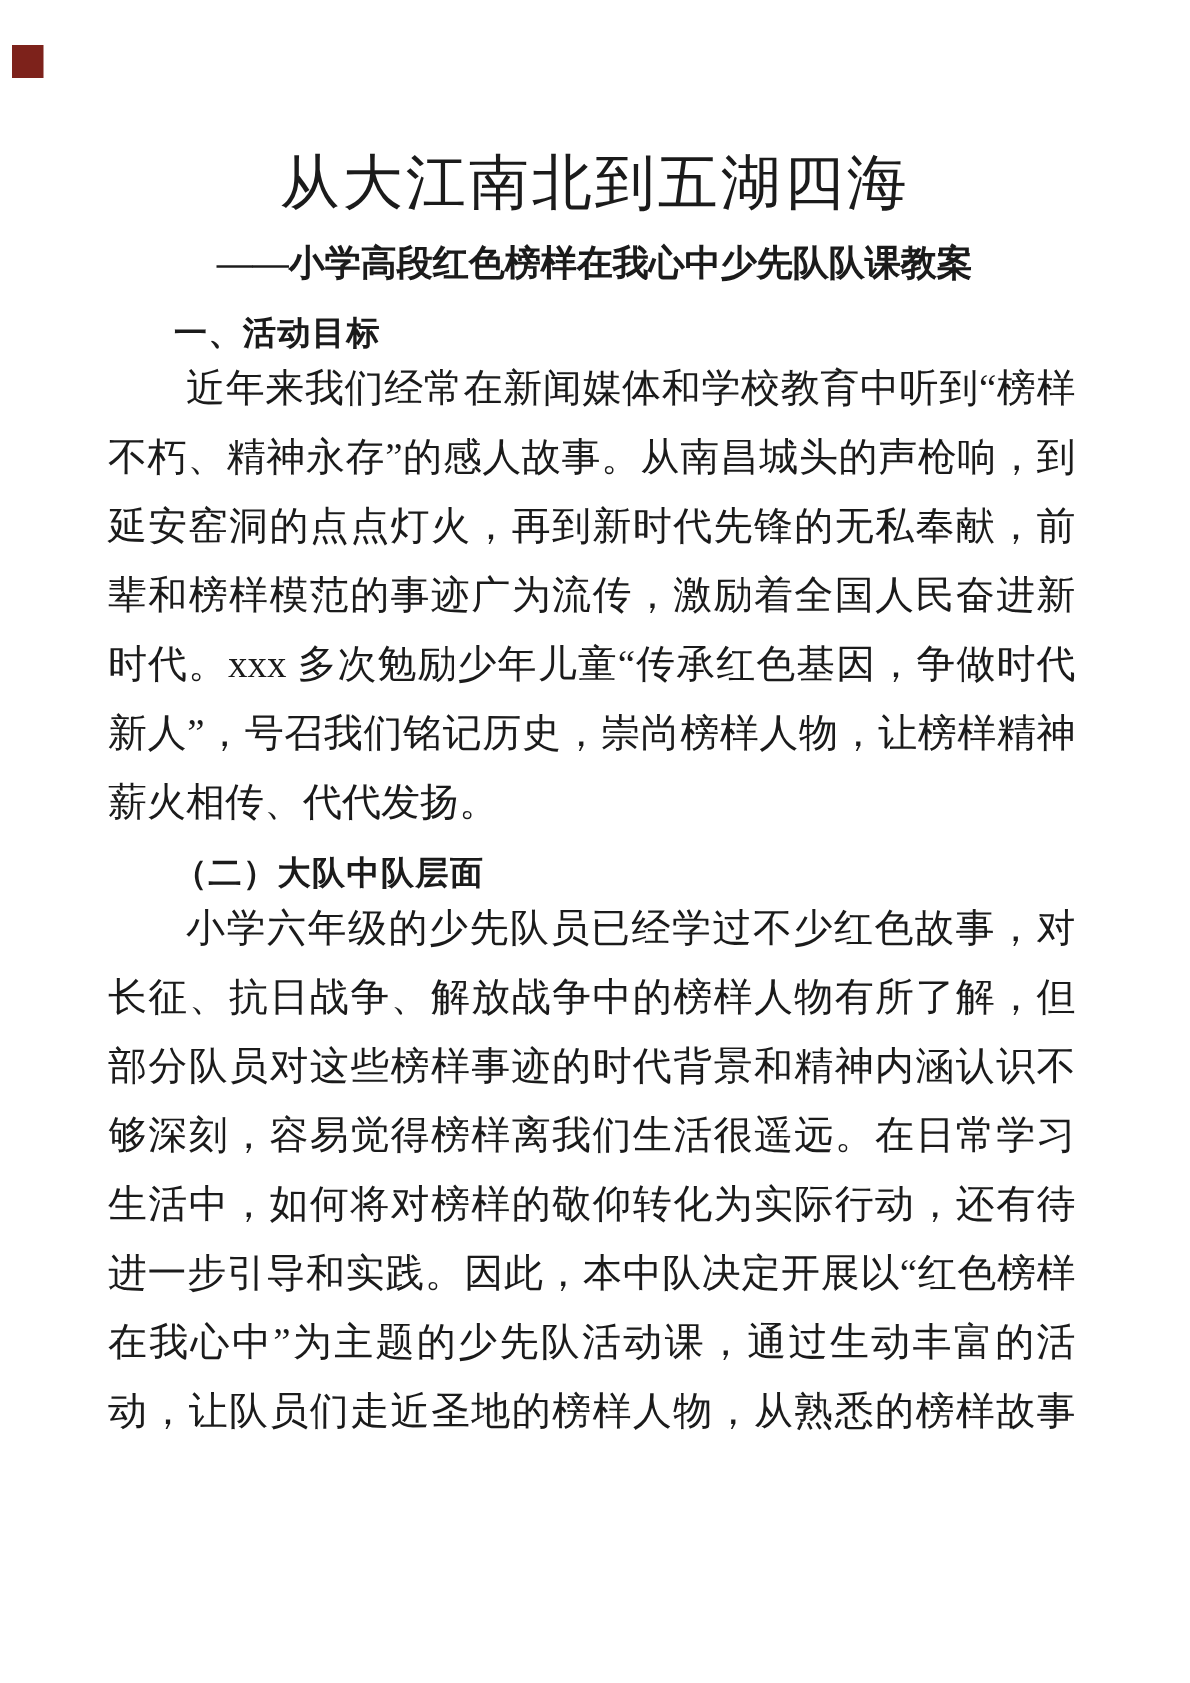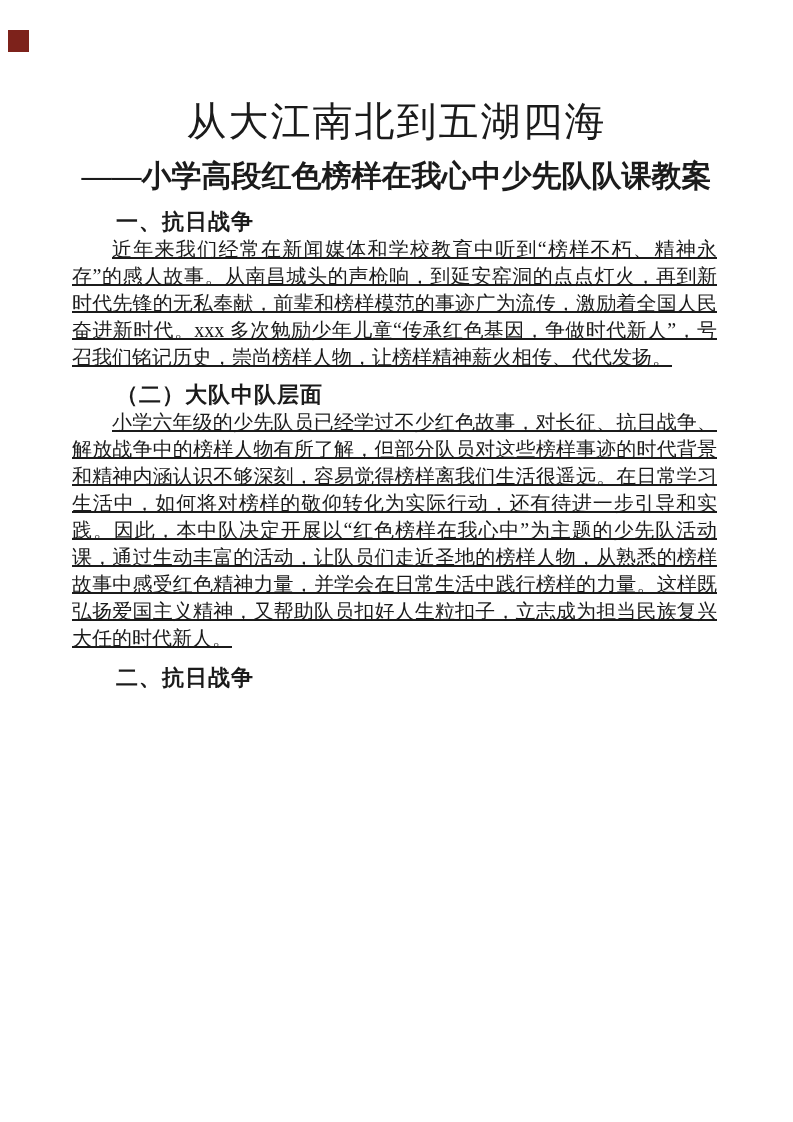--- a/index.html
+++ b/index.html
@@ -24,46 +24,45 @@
     margin: 96px 40px 0;
     text-align: center;
     font-size: 40px;
     line-height: 52px;
     font-weight: 400;
     letter-spacing: 2px;
   }
   .subtitle {
     margin: 8px 36px 0;
     text-align: center;
-    font-size: 30px;
+    font-size: 24px;
     line-height: 40px;
     font-weight: 700;
     letter-spacing: 0px;
   }
   .content {
     margin: 0 76px 0 72px;
   }
   .h2, .h3 {
     font-family: "Liberation Sans", "DejaVu Sans", sans-serif;
     font-weight: 700;
     font-size: 22px;
     line-height: 28px;
     text-indent: 44px;
     letter-spacing: 1px;
   }
   .h2 { margin-top: 12px; }
   .h3 { margin-top: 10px; }
   .p {
     margin: 0;
-    font-size: 20px;
-    line-height: 27px;
+    font-size: 26px;
+    line-height: 46px;
     text-align: justify;
     text-indent: 2em;
     font-family: "Liberation Serif", "DejaVu Serif", serif;
-    text-decoration: underline;
   }
   .footer {
     position: absolute;
     left: 0;
     right: 0;
     top: 1036px;
     text-align: center;
     font-size: 13px;
     letter-spacing: 2px;
     color: #a21caf;
@@ -74,21 +73,21 @@
 <body>
 
 <div class="page">
   <div class="corner-mark"></div>
 
   <h1 class="title">从大江南北到五湖四海</h1>
 
   <div class="subtitle">——小学高段红色榜样在我心中少先队队课教案</div>
 
   <div class="content">
-      <div class="h2">一、抗日战争</div>
+      <div class="h2">一、活动目标</div>
       <div class="p">近年来我们经常在新闻媒体和学校教育中听到“榜样不朽、精神永存”的感人故事。从南昌城头的声枪响，到延安窑洞的点点灯火，再到新时代先锋的无私奉献，前辈和榜样模范的事迹广为流传，激励着全国人民奋进新时代。xxx 多次勉励少年儿童“传承红色基因，争做时代新人”，号召我们铭记历史，崇尚榜样人物，让榜样精神薪火相传、代代发扬。</div>
       <div class="h3">（二）大队中队层面</div>
       <div class="p">小学六年级的少先队员已经学过不少红色故事，对长征、抗日战争、解放战争中的榜样人物有所了解，但部分队员对这些榜样事迹的时代背景和精神内涵认识不够深刻，容易觉得榜样离我们生活很遥远。在日常学习生活中，如何将对榜样的敬仰转化为实际行动，还有待进一步引导和实践。因此，本中队决定开展以“红色榜样在我心中”为主题的少先队活动课，通过生动丰富的活动，让队员们走近圣地的榜样人物，从熟悉的榜样故事中感受红色精神力量，并学会在日常生活中践行榜样的力量。这样既弘扬爱国主义精神，又帮助队员扣好人生粒扣子，立志成为担当民族复兴大任的时代新人。</div>
       <div class="h2">二、抗日战争</div>
     </div>
 
   <div class="footer">第 1 页 共 19 页</div>
 </div>
 
 </body></html>

